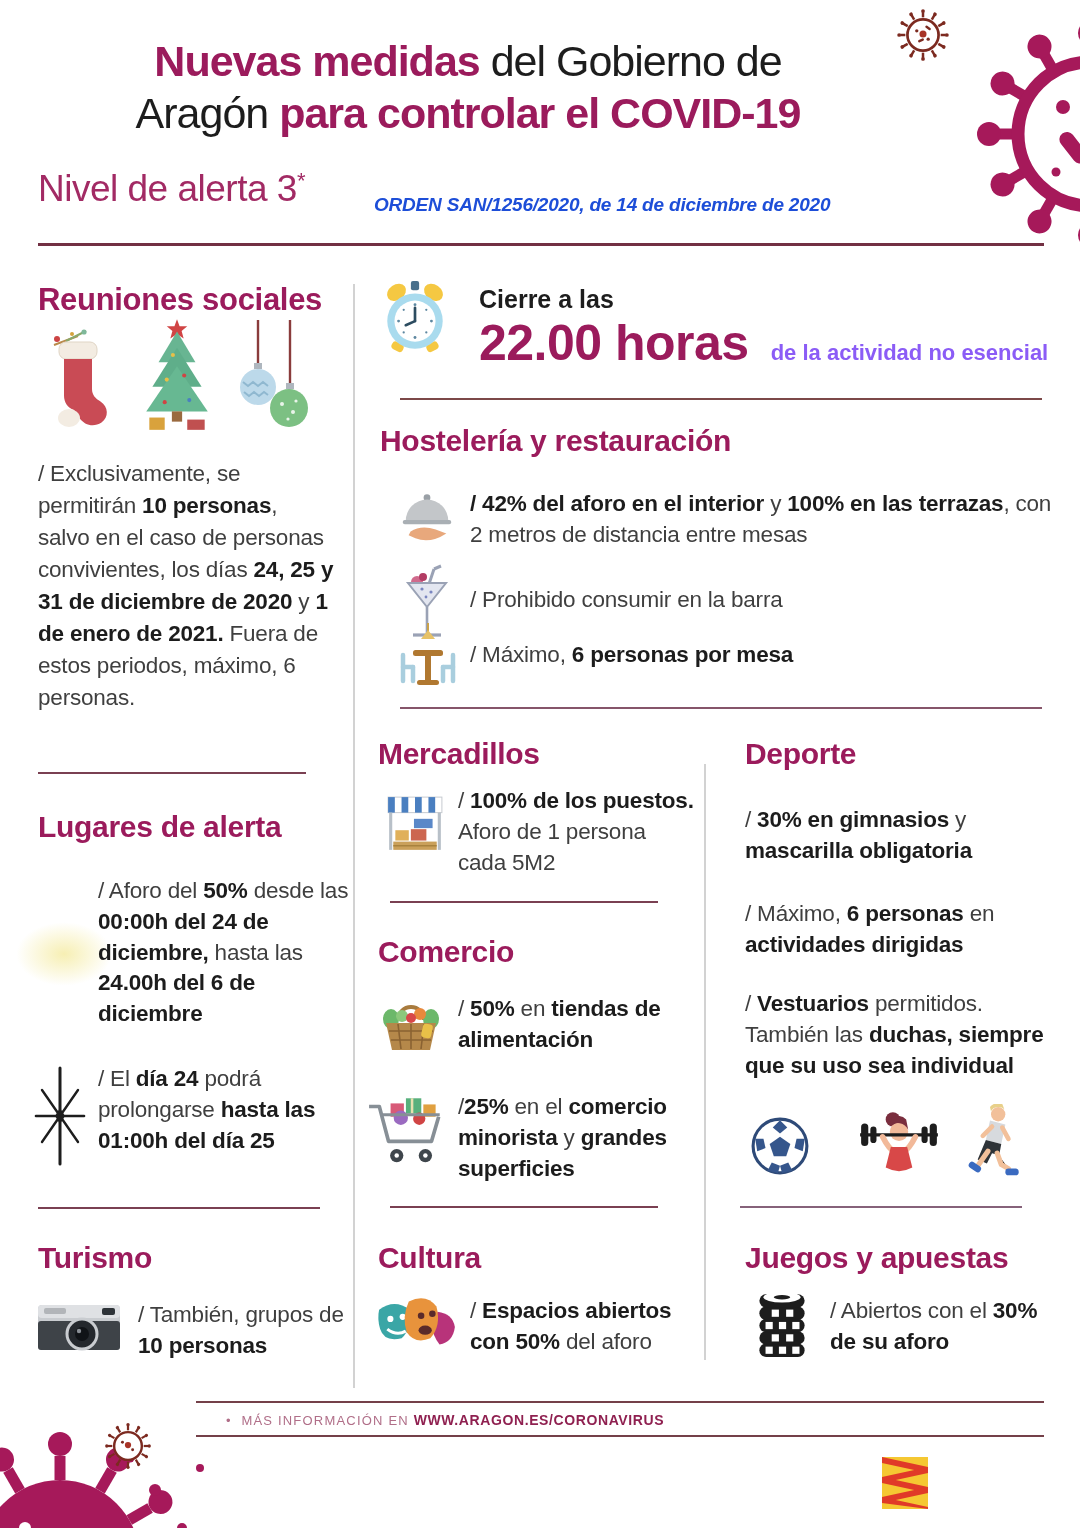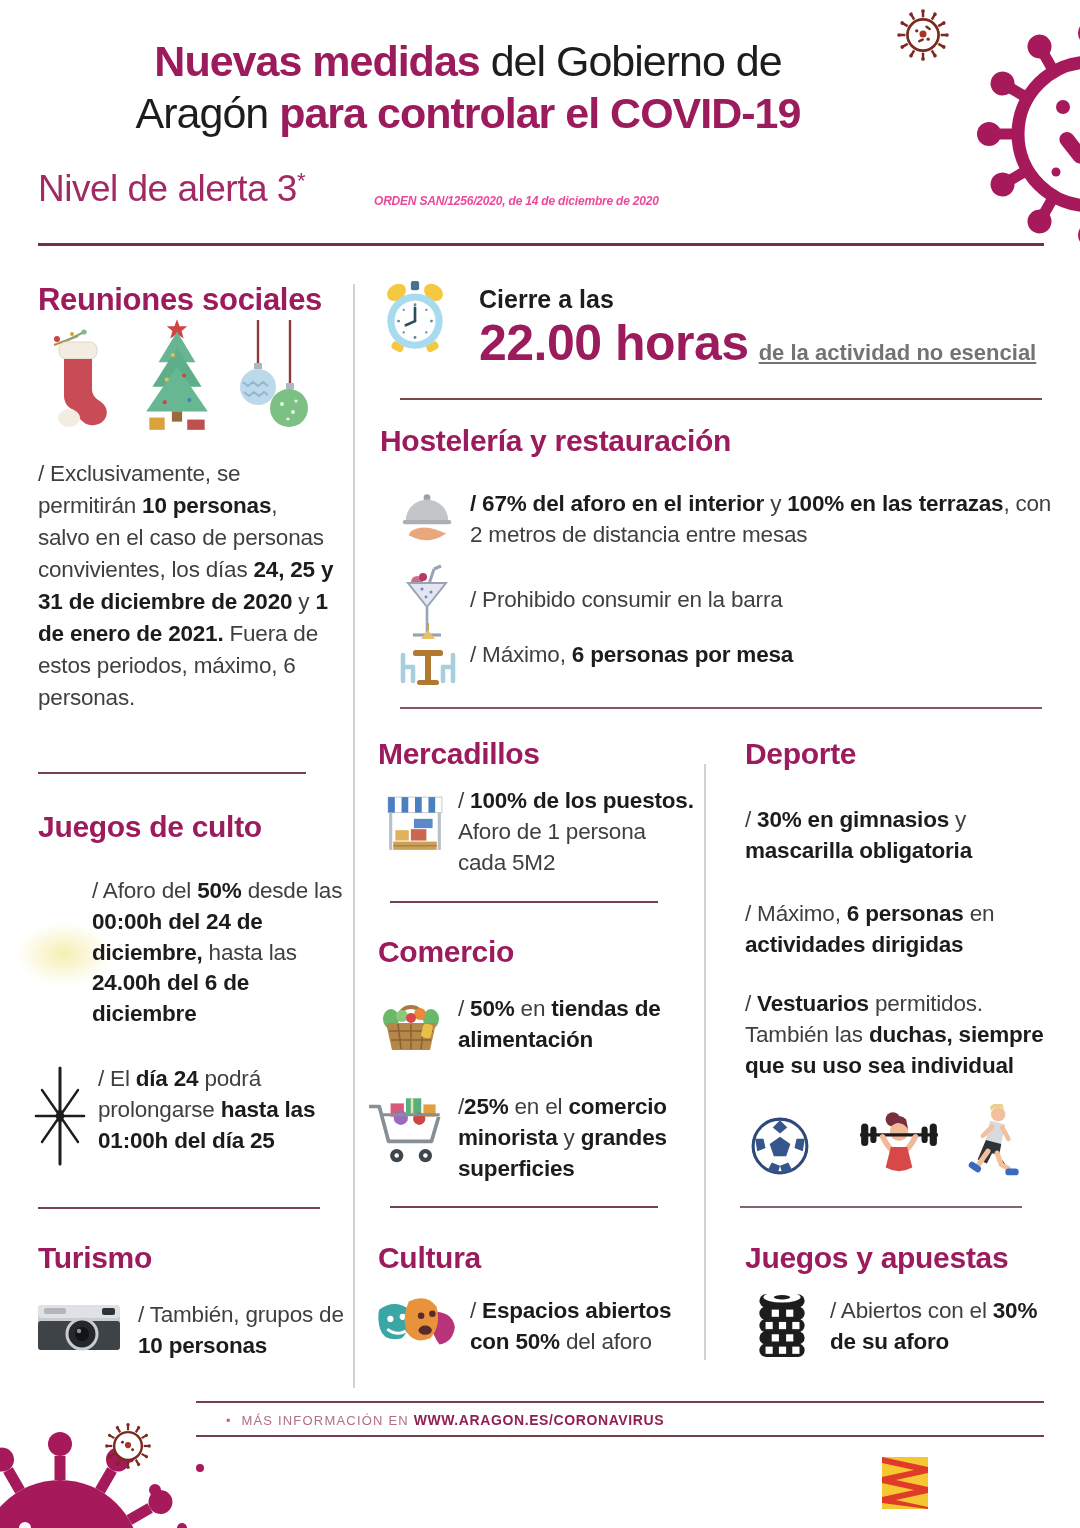--- a/index.html
+++ b/index.html
@@ -17,24 +17,24 @@
   .sec-title{font-weight:700;color:var(--accent);font-size:30px;letter-spacing:-0.3px;}
   .rich{color:var(--body);font-size:22.5px;line-height:1.37;letter-spacing:-0.2px;}
   .rich .b{font-weight:700;color:var(--bold);}
   .rule{height:2px;background:#7a4052;}
   .vline{width:2px;background:#d2d2d2;}
   .hdr-rule{height:3px;background:#723043;}
   .title{font-size:43px;line-height:1.2;letter-spacing:-1px;color:#1d1d1d;text-align:center;}
   .title .acc{color:var(--accent);font-weight:700;}
   .alert{font-size:37px;color:#a22a64;letter-spacing:-0.5px;}
   .alert sup{font-size:22px;}
-  .order{font-size:12px;font-style:italic;font-weight:700;color:#ec4899;letter-spacing:-0.2px;}
+  .order{font-size:19px;font-style:italic;font-weight:700;color:#1d4ed8;letter-spacing:-0.2px;}
   .closure-prefix{font-size:25px;font-weight:700;color:#1d1d1d;}
   .closure-time{font-size:50px;font-weight:700;color:var(--accent);letter-spacing:-0.5px;}
-  .closure-suffix{font-size:22px;font-weight:700;color:#737373;margin-left:10px;text-decoration:underline;}
+  .closure-suffix{font-size:22px;font-weight:700;color:#8b5cf6;margin-left:22px;}
   .glow{background:radial-gradient(ellipse at center,rgba(246,238,175,0.95) 0%,rgba(246,238,175,0) 70%);}
   .foot-line{height:2px;background:#744049;}
   .foot-text{font-size:13px;color:#b06e88;letter-spacing:1.2px;font-weight:400;}
   .foot-text .url{font-size:14px;color:#8f2050;font-weight:700;letter-spacing:0.6px;}
   .logo-text{font-size:25px;font-weight:700;color:#141414;line-height:0.95;letter-spacing:-0.8px;}
 </style>
 </head>
 <body>
 
 <div class="page">
@@ -210,21 +210,21 @@
   <div class="abs rule" style="left:400px;top:398px;width:642px;background:#7c4848"></div>
 
   <div class="abs sec-title" style="left:380px;top:424px">Hostelería y restauración</div>
 
   <svg class="abs" style="left:398px;top:487px;width:58px;height:60px" viewBox="0 0 60 60">
     <circle cx="30" cy="10" r="3.5" fill="#9aa0a6"></circle>
     <path d="M8 34 a22 22 0 0 1 44 0 z" fill="#c3c6c9"></path>
     <rect x="5" y="33" width="50" height="4.5" rx="2" fill="#a9afb4"></rect>
     <path d="M13 45 q11 -7 26 -2 l11 4 q-17 11 -32 5 l-7 -3 z" fill="#e8a87c"></path>
   </svg>
-  <div class="abs rich" style="left:470px;top:489px;width:582px"><span class="b">/ 67% del aforo en el interior</span><span> y </span><span class="b">100% en las terrazas</span><span>, con 2 metros de distancia entre mesas</span></div>
+  <div class="abs rich" style="left:470px;top:489px;width:582px"><span class="b">/ 42% del aforo en el interior</span><span> y </span><span class="b">100% en las terrazas</span><span>, con 2 metros de distancia entre mesas</span></div>
 
   <svg class="abs" style="left:404px;top:560px;width:46px;height:88px" viewBox="0 0 46 86">
     <line x1="30" y1="8" x2="24" y2="26" stroke="#9aa2b5" stroke-width="3"></line>
     <line x1="30" y1="8" x2="37" y2="5" stroke="#9aa2b5" stroke-width="3"></line>
     <circle cx="13" cy="21" r="6" fill="#d06a8c"></circle>
     <circle cx="19" cy="16" r="4" fill="#b23b63"></circle>
     <path d="M4 22 L42 22 L23 46 Z" fill="#e3e6f0" stroke="#9aa2b5" stroke-width="2"></path>
     <circle cx="18" cy="28" r="1.6" fill="#7a86c0"></circle>
     <circle cx="27" cy="31" r="1.6" fill="#7a86c0"></circle>
     <circle cx="22" cy="36" r="1.4" fill="#7a86c0"></circle>
@@ -294,24 +294,24 @@
     <circle cx="46" cy="84" r="2" fill="#e9f4ea"></circle>
     <circle cx="57" cy="92" r="2" fill="#e9f4ea"></circle>
     <circle cx="52" cy="99" r="1.6" fill="#e9f4ea"></circle>
     <circle cx="60" cy="81" r="1.6" fill="#e9f4ea"></circle>
   </svg>
 
   <div class="abs rich" style="left:38px;top:458px;width:296px;line-height:1.42"><span>/ Exclusivamente, se permitirán </span><span class="b">10 personas</span><span>, salvo en el caso de personas convivientes, los días </span><span class="b">24, 25 y 31 de diciembre de 2020</span><span> y </span><span class="b">1 de enero de 2021.</span><span> Fuera de estos periodos, máximo, 6 personas.</span></div>
 
   <div class="abs rule" style="left:38px;top:772px;width:268px"></div>
 
-  <div class="abs sec-title" style="left:38px;top:810px">Juegos de culto</div>
+  <div class="abs sec-title" style="left:38px;top:810px">Lugares de alerta</div>
 
   <div class="abs glow" style="left:16px;top:922px;width:96px;height:64px"></div>
-  <div class="abs rich" style="left:92px;top:876px;width:252px"><span>/ Aforo del </span><span class="b">50%</span><span>  desde las </span><span class="b">00:00h del 24 de diciembre,</span><span> hasta las </span><span class="b">24.00h del 6 de diciembre</span></div>
+  <div class="abs rich" style="left:98px;top:876px;width:252px"><span>/ Aforo del </span><span class="b">50%</span><span>  desde las </span><span class="b">00:00h del 24 de diciembre,</span><span> hasta las </span><span class="b">24.00h del 6 de diciembre</span></div>
 
   <svg class="abs" style="left:28px;top:1064px;width:64px;height:104px" viewBox="0 0 64 104">
     <g stroke="#1d1d1d" stroke-linecap="round">
       <line x1="32" y1="4" x2="32" y2="100" stroke-width="3"></line>
       <line x1="8" y1="52" x2="56" y2="52" stroke-width="2.6"></line>
       <line x1="14" y1="26" x2="50" y2="78" stroke-width="2.4"></line>
       <line x1="50" y1="26" x2="14" y2="78" stroke-width="2.4"></line>
     </g>
     <polygon points="32,44 37,52 32,60 27,52" fill="#1d1d1d"></polygon>
   </svg>

